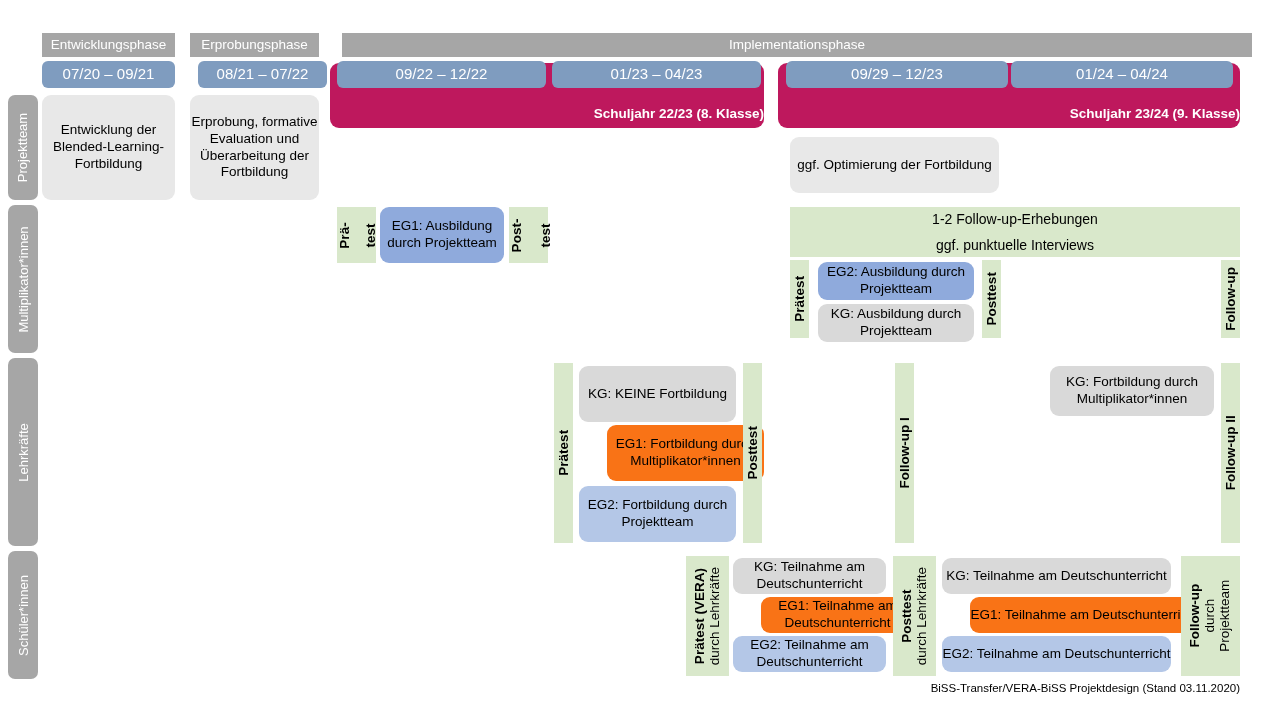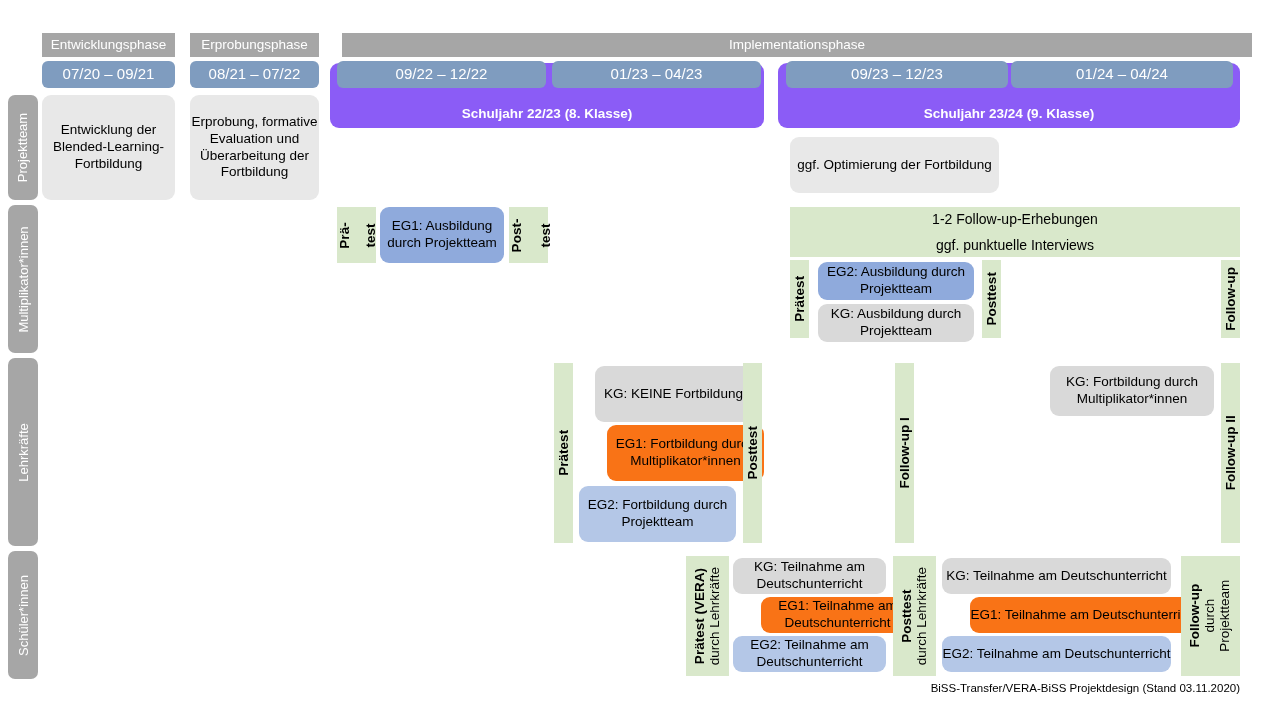--- a/index.html
+++ b/index.html
@@ -18,22 +18,22 @@
     font-size:13.5px;line-height:1.1;
   }
   
   .datechip{
     background:#7f9cbf;color:#ffffff;border-radius:6px;
     display:flex;align-items:center;justify-content:center;
     font-size:15px;line-height:1.1;
   }
   
   .schuljahr{
-    background:#8b5cf6;border-radius:9px;
-    display:flex;align-items:flex-end;justify-content:center;
+    background:#be185d;border-radius:9px;
+    display:flex;align-items:flex-end;justify-content:flex-end;
     font-size:13.5px;font-weight:bold;color:#ffffff;
     padding-bottom:7px;
   }
   
   .rowlabel{
     background:#a6a6a6;border-radius:7px;color:#ffffff;
     display:flex;align-items:center;justify-content:center;
     font-size:13px;
   }
   .rowlabel span{
@@ -99,39 +99,39 @@
   <div class="abs phasebar" style="left:190px;top:33px;width:129px;height:24px;">
     <span>Erprobungsphase</span>
   </div>
   <div class="abs phasebar" style="left:342px;top:33px;width:910px;height:24px;">
     <span>Implementationsphase</span>
   </div>
 
   <div class="abs datechip" style="left:42px;top:61px;width:133px;height:27px;">
     <span>07/20 – 09/21</span>
   </div>
-  <div class="abs datechip" style="left:190px;top:61px;width:129px;height:27px;">
+  <div class="abs datechip" style="left:198px;top:61px;width:129px;height:27px;">
     <span>08/21 – 07/22</span>
   </div>
 
   <div class="abs schuljahr" style="left:330px;top:63px;width:434px;height:65px;">
     <span>Schuljahr 22/23 (8. Klasse)</span>
   </div>
   <div class="abs datechip" style="left:337px;top:61px;width:209px;height:27px;">
     <span>09/22 – 12/22</span>
   </div>
   <div class="abs datechip" style="left:552px;top:61px;width:209px;height:27px;">
     <span>01/23 – 04/23</span>
   </div>
 
   <div class="abs schuljahr" style="left:778px;top:63px;width:462px;height:65px;">
     <span>Schuljahr 23/24 (9. Klasse)</span>
   </div>
   <div class="abs datechip" style="left:786px;top:61px;width:222px;height:27px;">
-    <span>09/23 – 12/23</span>
+    <span>09/29 – 12/23</span>
   </div>
   <div class="abs datechip" style="left:1011px;top:61px;width:222px;height:27px;text-align:center;">
     <span>01/24 – 04/24</span>
   </div>
 
   <div class="abs rowlabel" style="left:8px;top:95px;width:30px;height:105px;">
     <span>Projektteam</span>
   </div>
   <div class="abs rowlabel" style="left:8px;top:205px;width:30px;height:148px;">
     <span>Multiplikator*innen</span>
@@ -182,21 +182,21 @@
   <div class="abs green" style="left:982px;top:260px;width:19px;height:78px;">
     <span class="vtxt">Posttest</span>
   </div>
   <div class="abs green" style="left:1221px;top:260px;width:19px;height:78px;">
     <span class="vtxt">Follow-up</span>
   </div>
 
   <div class="abs green" style="left:554px;top:363px;width:19px;height:180px;">
     <span class="vtxt">Prätest</span>
   </div>
-  <div class="abs box box-grey2" style="left:595px;top:366px;width:157px;height:56px;">
+  <div class="abs box box-grey2" style="left:579px;top:366px;width:157px;height:56px;">
     <span>KG:  KEINE Fortbildung</span>
   </div>
   <div class="abs box box-blue-deep" style="left:579px;top:425px;width:157px;height:56px;">
     <span>EG1: Fortbildung durch Multiplikator*innen</span>
   </div>
   <div class="abs box box-blue-light" style="left:579px;top:486px;width:157px;height:56px;">
     <span>EG2: Fortbildung durch Projektteam</span>
   </div>
   <div class="abs green" style="left:743px;top:363px;width:19px;height:180px;">
     <span class="vtxt">Posttest</span>

